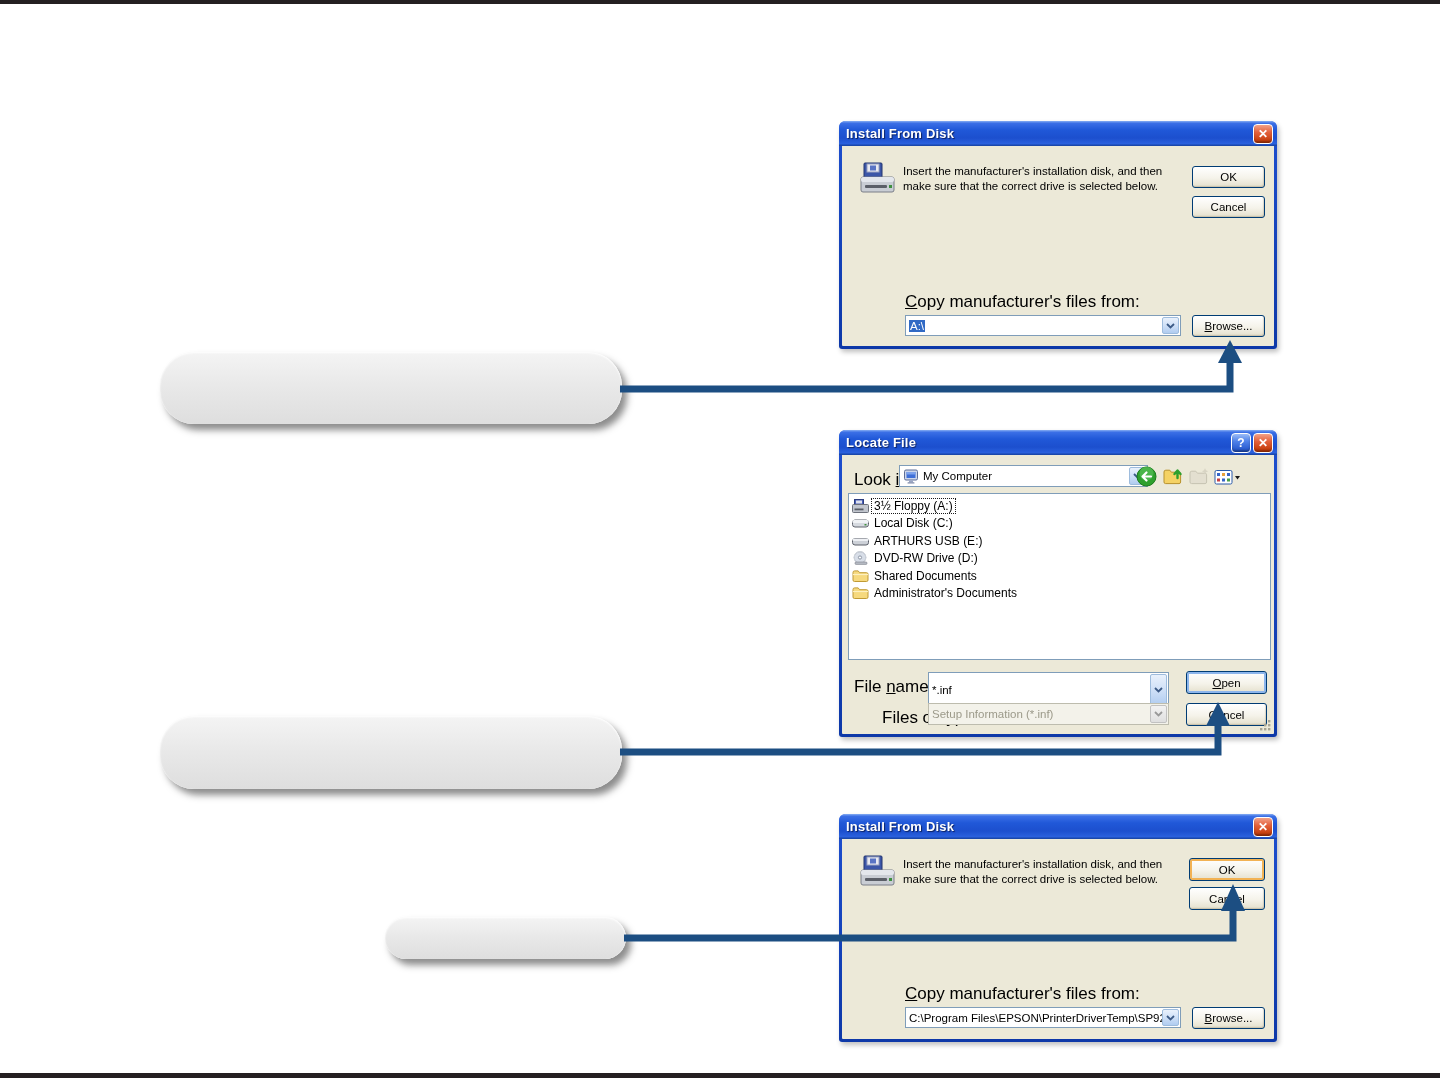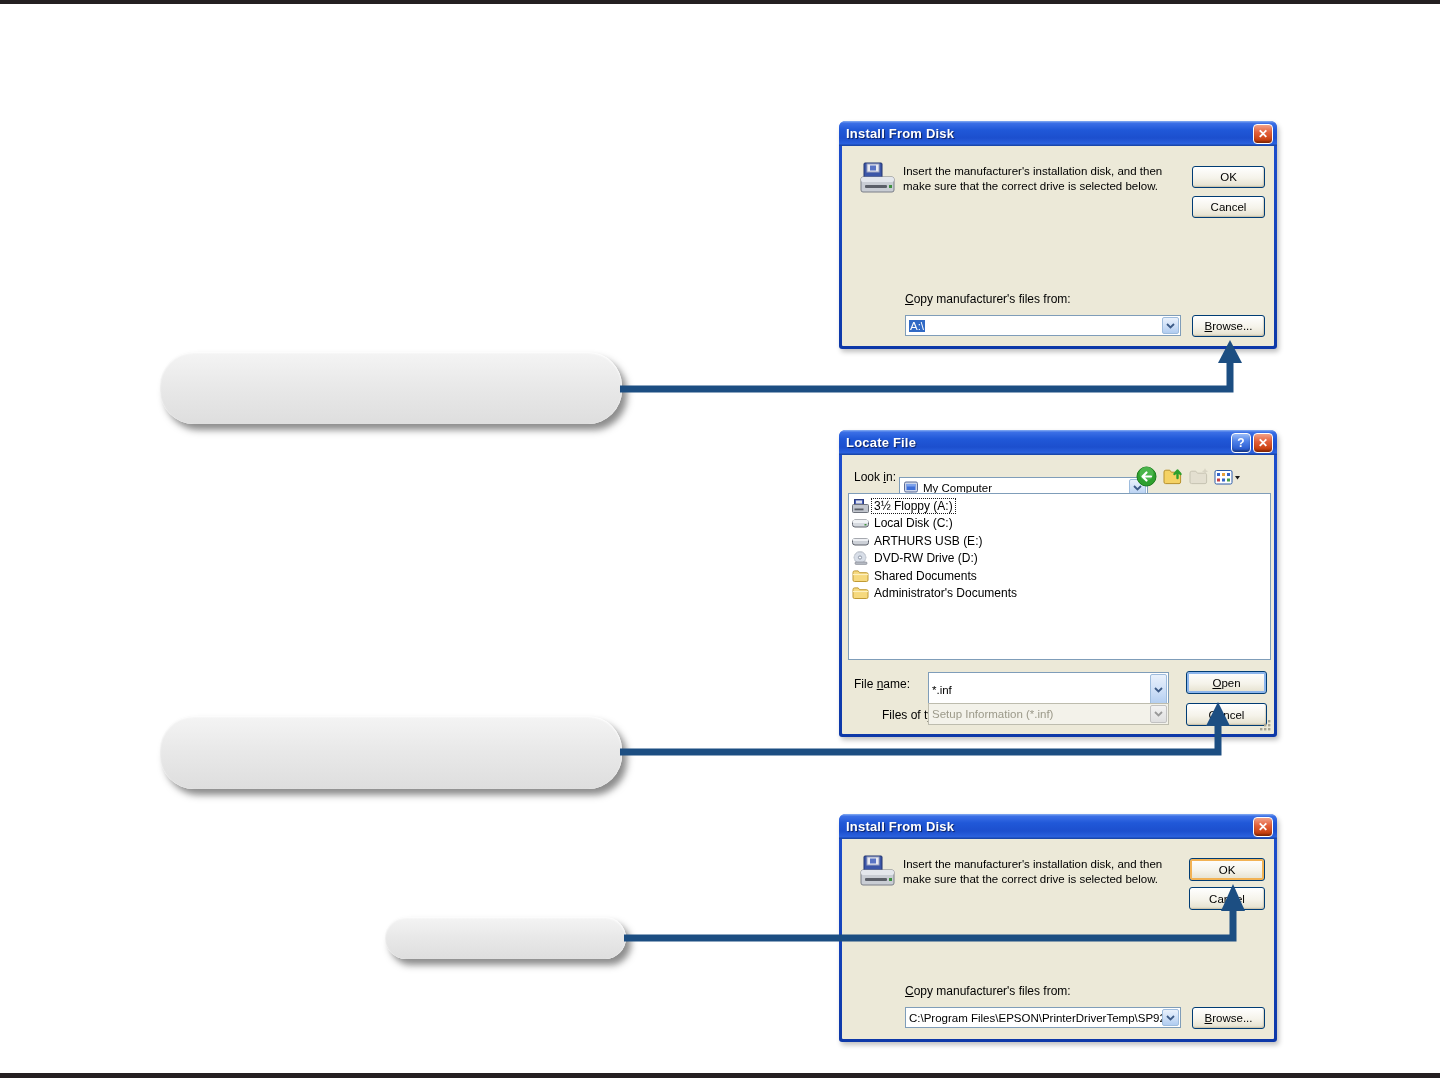--- a/index.html
+++ b/index.html
@@ -48,21 +48,21 @@
   .combo { position:absolute; height:21px; background:#fff; border:1px solid #7f9db9;
            display:flex; align-items:center; padding:0 19px 0 3px; font-size:11.5px;
            white-space:nowrap; overflow:hidden; }
   .combo .drop { position:absolute; right:1px; top:1px; bottom:1px; width:17px; border-radius:2px;
                  border:1px solid #9ebcdd; display:flex; align-items:center; justify-content:center;
                  background:linear-gradient(180deg,#e9f1fc 0%,#cfe0f7 50%,#b0ccf0 100%); }
   .combo.disabled { background:#f3f2ea; border-color:#bdbcae; color:#9c9a8a; }
   .combo.disabled .drop { border-color:#c3c2b4; background:linear-gradient(180deg,#f3f2ea,#e2e0d2); filter:grayscale(1); }
   .sel { background:#316ac5; color:#fff; padding:0 1px; }
   .u { text-decoration:underline; }
-  .lbl { position:absolute; font-size:12px; color:#000; white-space:nowrap; }
+  .lbl { position:absolute; font-size:17px; color:#000; white-space:nowrap; }
   .msg { position:absolute; font-size:11.5px; line-height:15px; color:#000; }
   .msg span { display:block; }
 
   
   .filelist { position:absolute; background:#fff; border:1px solid #7f9db9; padding:3px 0 0 3px; overflow:hidden; }
   .frow { display:flex; align-items:center; height:17.5px; gap:3px; font-size:12px; cursor:default; }
   .frow .fname { padding:0 2px; }
   .frow .fname.focused { outline:1px dotted #1a1a1a; }
   .toolbtn { position:absolute; width:22px; height:22px; display:flex; align-items:center; justify-content:center; cursor:default; }
   .grip { position:absolute; right:2px; bottom:2px; }
@@ -123,21 +123,21 @@
   <div class="xp-win" style="left:839px; top:430px; width:438px; height:307px;">
     <div class="titlebar">
       <span class="title-text">Locate File</span>
       <span class="cap-btn cap-help">?</span>
       <span class="cap-btn cap-close">✕</span>
     </div>
     <div class="bodywrap">
       <div class="lbl" style="left:12px; top:15px;">
         <span>Look </span><span class="u">i</span><span>n:</span>
       </div>
-      <div class="combo" style="left:57px; top:22px; width:249px; height:22px;">
+      <div class="combo" style="left:57px; top:10px; width:249px; height:22px;">
         <svg width="16" height="15" viewBox="0 0 16 15" style="margin-right:4px;flex:0 0 auto;">
           <rect x="1.5" y="1" width="13" height="10" rx="1.5" fill="#cdd6ea" stroke="#5c6c96"></rect>
           <rect x="3.5" y="3" width="9" height="6" fill="#3f6fd8"></rect>
           <rect x="3.5" y="3" width="9" height="2.5" fill="#7da2ec"></rect>
           <rect x="6" y="11.5" width="4" height="1.8" fill="#9aa6c4"></rect>
           <rect x="4.5" y="13.2" width="7" height="1.3" rx=".6" fill="#7c88a8"></rect>
         </svg>
         <span>My Computer</span>
         <span class="drop">
           <svg width="9" height="6" viewBox="0 0 9 6">

